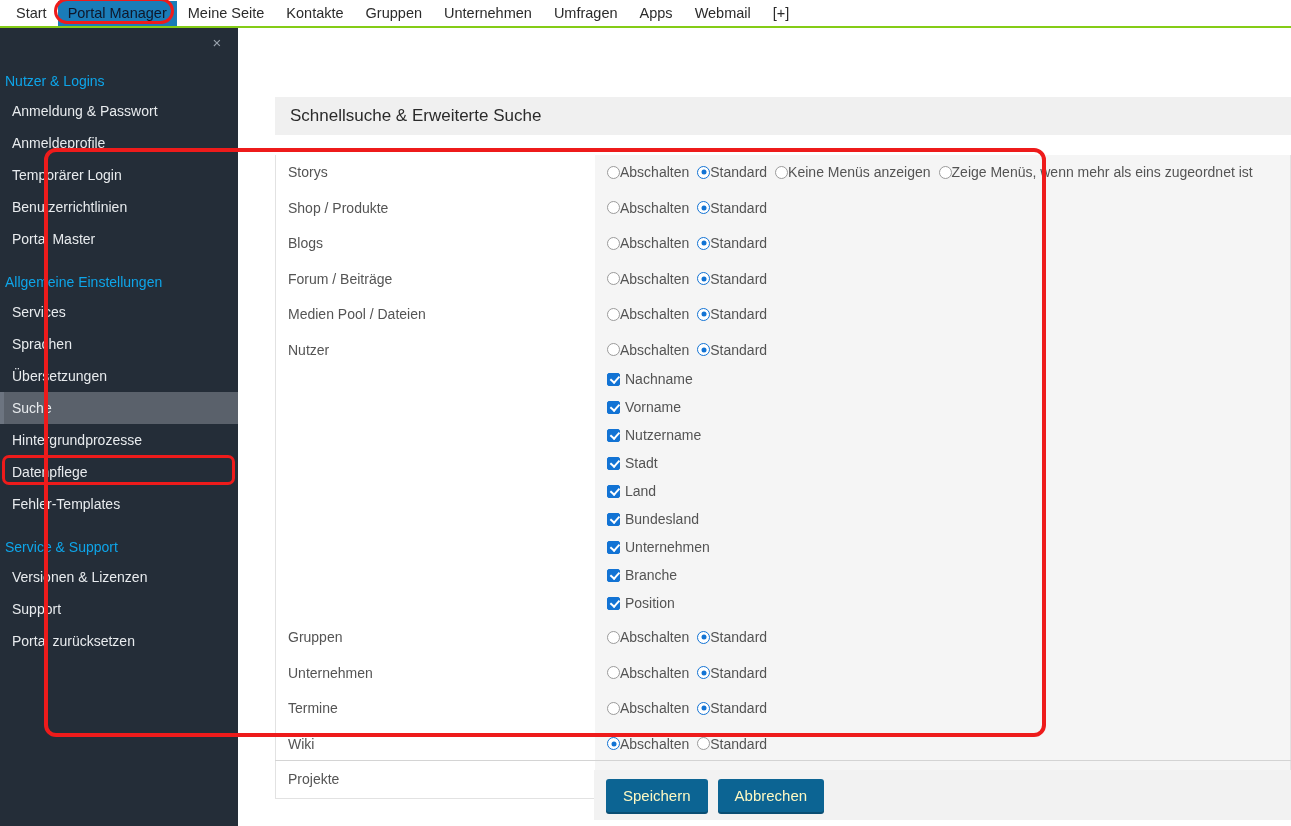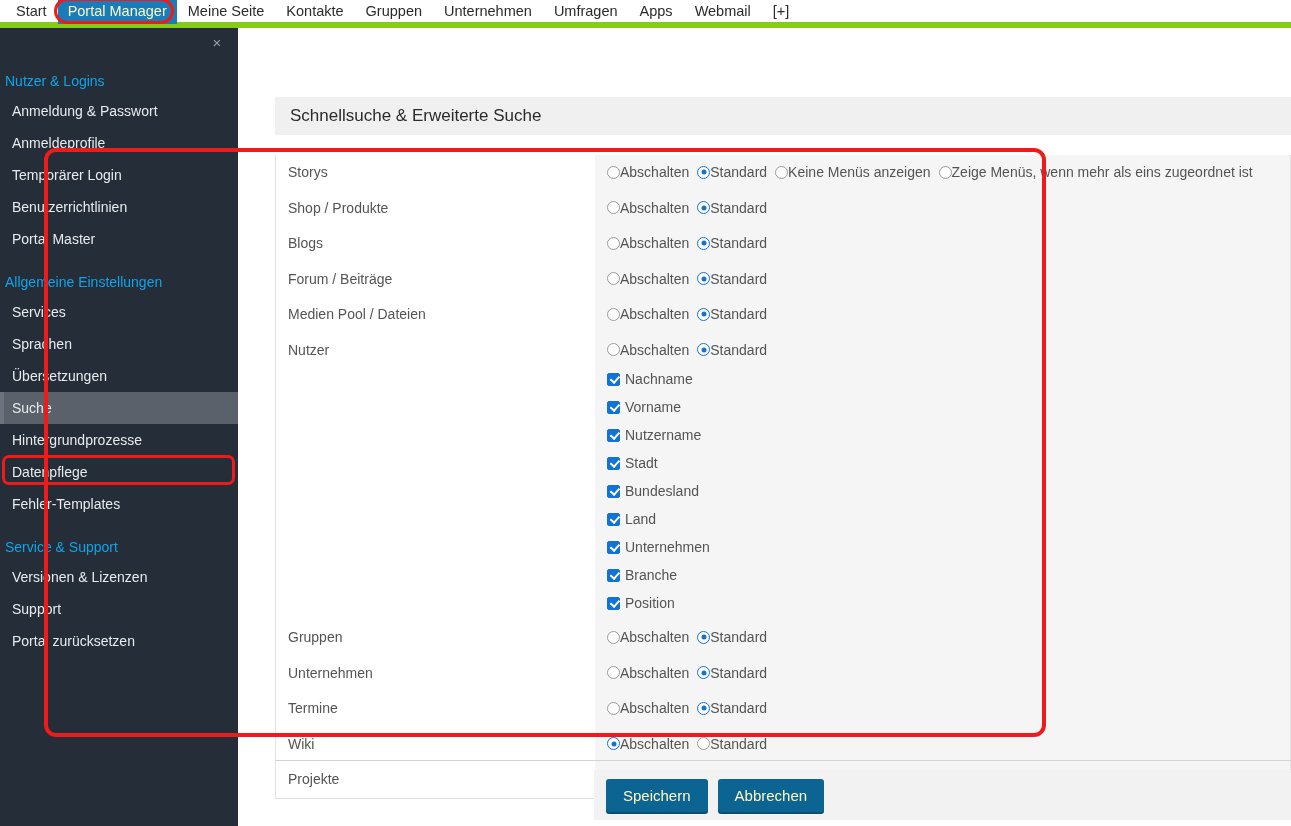--- a/index.html
+++ b/index.html
@@ -8,34 +8,34 @@
     background:#ffffff;
     font-family:"Liberation Sans", sans-serif;
     overflow:hidden;
     position:relative;
   }
 
   
   .topnav{
     position:absolute;left:0;top:0;width:1291px;height:28px;
     background:#ffffff;
-    border-bottom:6px solid #84cc16;
+    border-bottom:2px solid #84cc16;
     display:flex;align-items:center;
     box-sizing:border-box;
   }
   .topnav .nav-item{
     font-size:14.5px;color:#2b2b2b;
     padding:4px 11px;
     line-height:17px;
     white-space:nowrap;
     cursor:pointer;
   }
   .topnav .nav-item:first-child{margin-left:5px;}
   .topnav .nav-item.active{
-    background:#1a7cb8;color:#fef9c3;border-radius:0;
+    background:#1a7cb8;color:#0f172a;border-radius:0;
     padding:4px 10px;
   }
   .nav-highlight{
     position:absolute;left:54px;top:-2px;width:120px;height:26px;
     border:3px solid #ee1b1b;border-radius:14px;
     pointer-events:none;box-sizing:border-box;
   }
 
   
   .sidebar{
@@ -315,25 +315,25 @@
             <div class="chk-row">
               <span class="chk"></span>
               <span class="lbl">Nutzername</span>
             </div>
             <div class="chk-row">
               <span class="chk"></span>
               <span class="lbl">Stadt</span>
             </div>
             <div class="chk-row">
               <span class="chk"></span>
+              <span class="lbl">Land</span>
+            </div>
+            <div class="chk-row">
+              <span class="chk"></span>
               <span class="lbl">Bundesland</span>
-            </div>
-            <div class="chk-row">
-              <span class="chk"></span>
-              <span class="lbl">Land</span>
             </div>
             <div class="chk-row">
               <span class="chk"></span>
               <span class="lbl">Unternehmen</span>
             </div>
             <div class="chk-row">
               <span class="chk"></span>
               <span class="lbl">Branche</span>
             </div>
             <div class="chk-row">

